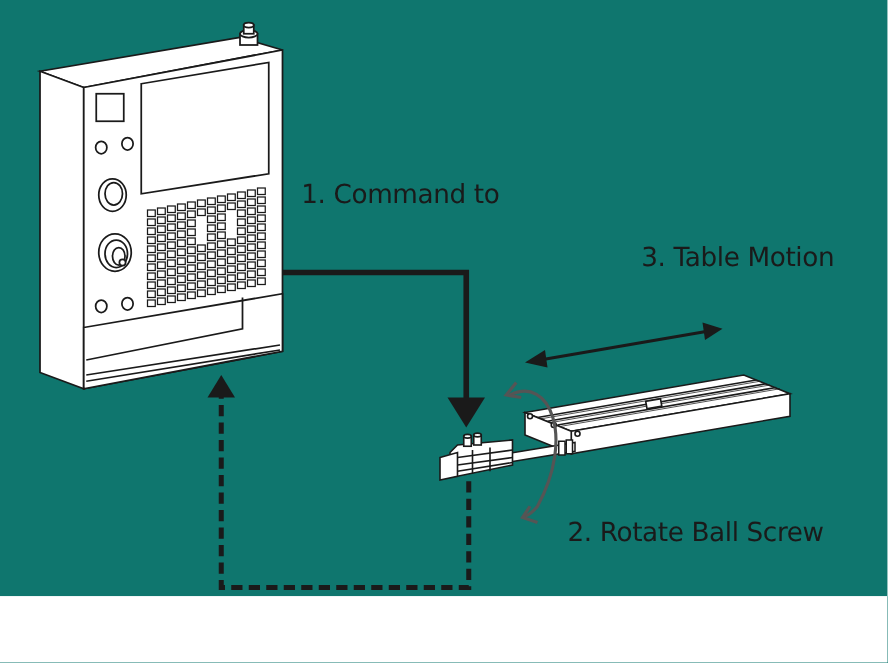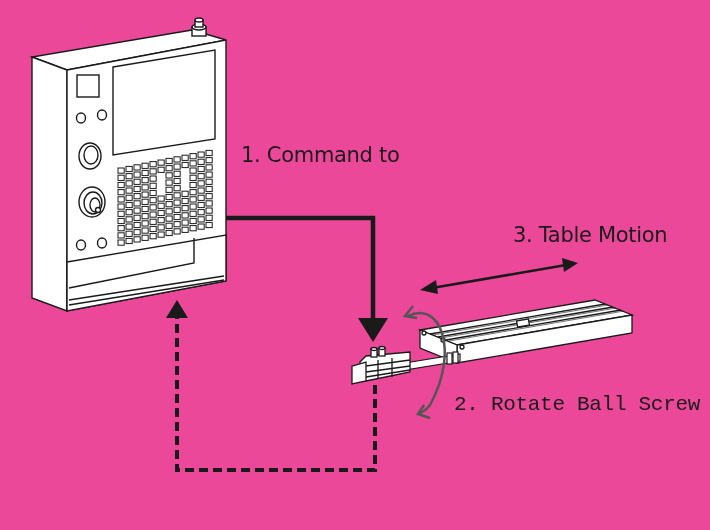--- a/index.html
+++ b/index.html
@@ -1,16 +1,16 @@
 <!DOCTYPE html>
 <html><head>
   <meta charset="utf-8">
   <style>
     html, body { margin: 0; padding: 0; background: #ffffff; }
-    #stage { position: relative; width: 710px; height: 530px; overflow: hidden; background: #ec4899; }
+    #stage { position: relative; width: 710px; height: 477px; overflow: hidden; background: #0f766e; }
     svg { position: absolute; left: 0; top: 0; }
     .lbl { position: absolute; font-family: "DejaVu Sans", sans-serif; color: #1a1a1a; font-size: 21px; line-height: 30px; white-space: nowrap; letter-spacing: -0.3px; }
   </style>
 </head>
 <body>
 
 <div id="stage">
 <svg width="710" height="530" viewBox="0 0 710 530">
 
   <g fill="#fff" stroke="#1a1a1a" stroke-width="1.4">
@@ -235,15 +235,15 @@
   </g>
 
   <g>
     <line x1="432" y1="288" x2="566" y2="265" stroke="#1a1a1a" stroke-width="2.5"></line>
     <polygon points="420,290 436,280 438,294" fill="#1a1a1a"></polygon>
     <polygon points="578,263 562,258 564,272" fill="#1a1a1a"></polygon>
   </g>
 </svg>
 
 <div class="lbl" style="left:241px; top:140px;">1. Command to</div>
-<div class="lbl" style="left:454px; top:390px;font-family:Liberation Mono, monospace;">2. Rotate Ball Screw</div>
-<div class="lbl" style="left:513px; top:220px;">3. Table Motion</div>
+<div class="lbl" style="left:454px; top:411px;">2. Rotate Ball Screw</div>
+<div class="lbl" style="left:513px; top:191px;">3. Table Motion</div>
 </div>
 
 </body></html>

